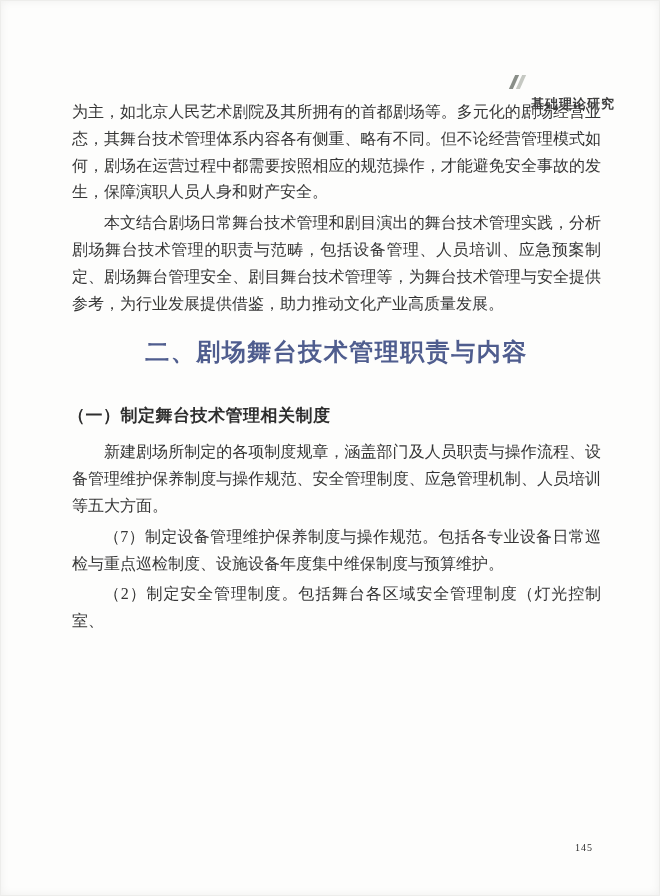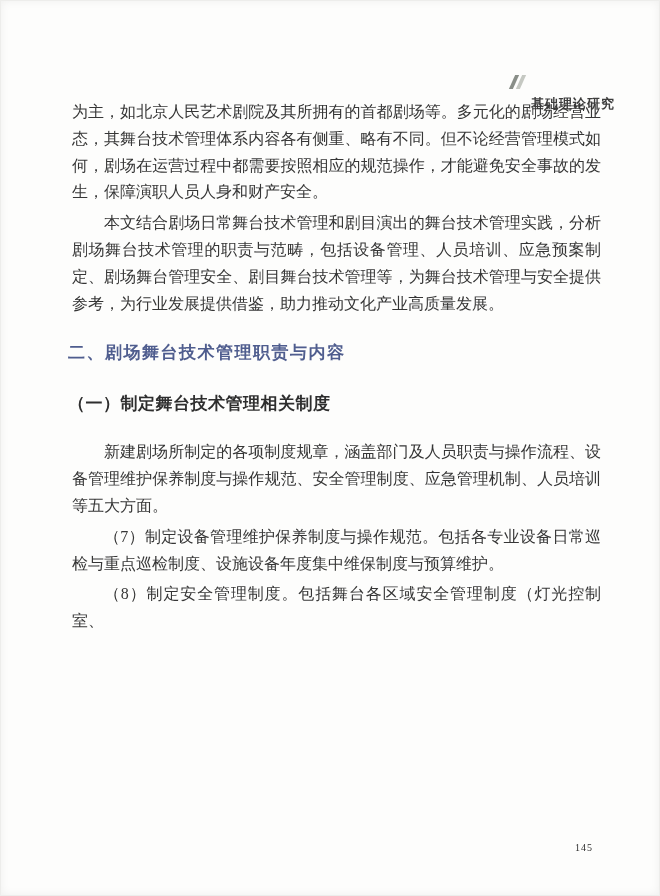--- a/index.html
+++ b/index.html
@@ -61,30 +61,30 @@
     color: #363636;
     text-align: justify;
   }
   .para {
     margin: 4px;
     text-indent: 2em;
   }
   .para.no-indent { text-indent: 0; }
 
   .section-heading {
-    margin: 23px 0 27px 0;
-    font-size: 17px;
+    margin: 23px 0 39px 0;
+    font-size: 24px;
     line-height: 25px;
     font-weight: bold;
     letter-spacing: 1.5px;
     color: #4f5d8e;
-    text-align: left;
+    text-align: center;
   }
   .subsection-heading {
-    margin: 14px 0 23px 0;
+    margin: 14px 0 11px 0;
     font-size: 17px;
     line-height: 24px;
     font-weight: bold;
     letter-spacing: 0.5px;
     color: #2e2e2e;
     text-align: left;
   }
 
   
   .page-footer {
@@ -111,20 +111,20 @@
     <span class="header-title">基础理论研究</span>
   </div>
 
   <div class="doc-body">
     <p class="para no-indent">为主，如北京人民艺术剧院及其所拥有的首都剧场等。多元化的剧场经营业态，其舞台技术管理体系内容各有侧重、略有不同。但不论经营管理模式如何，剧场在运营过程中都需要按照相应的规范操作，才能避免安全事故的发生，保障演职人员人身和财产安全。</p>
     <p class="para">本文结合剧场日常舞台技术管理和剧目演出的舞台技术管理实践，分析剧场舞台技术管理的职责与范畴，包括设备管理、人员培训、应急预案制定、剧场舞台管理安全、剧目舞台技术管理等，为舞台技术管理与安全提供参考，为行业发展提供借鉴，助力推动文化产业高质量发展。</p>
     <h1 class="section-heading">二、剧场舞台技术管理职责与内容</h1>
     <h2 class="subsection-heading">（一）制定舞台技术管理相关制度</h2>
     <p class="para">新建剧场所制定的各项制度规章，涵盖部门及人员职责与操作流程、设备管理维护保养制度与操作规范、安全管理制度、应急管理机制、人员培训等五大方面。</p>
     <p class="para">（7）制定设备管理维护保养制度与操作规范。包括各专业设备日常巡检与重点巡检制度、设施设备年度集中维保制度与预算维护。</p>
-    <p class="para">（8）制定安全管理制度。包括舞台各区域安全管理制度（灯光控制室、</p>
+    <p class="para">（2）制定安全管理制度。包括舞台各区域安全管理制度（灯光控制室、</p>
   </div>
 
   <div class="page-footer">
     <span class="page-number">145</span>
   </div>
 
 </div>
 
 </body></html>

